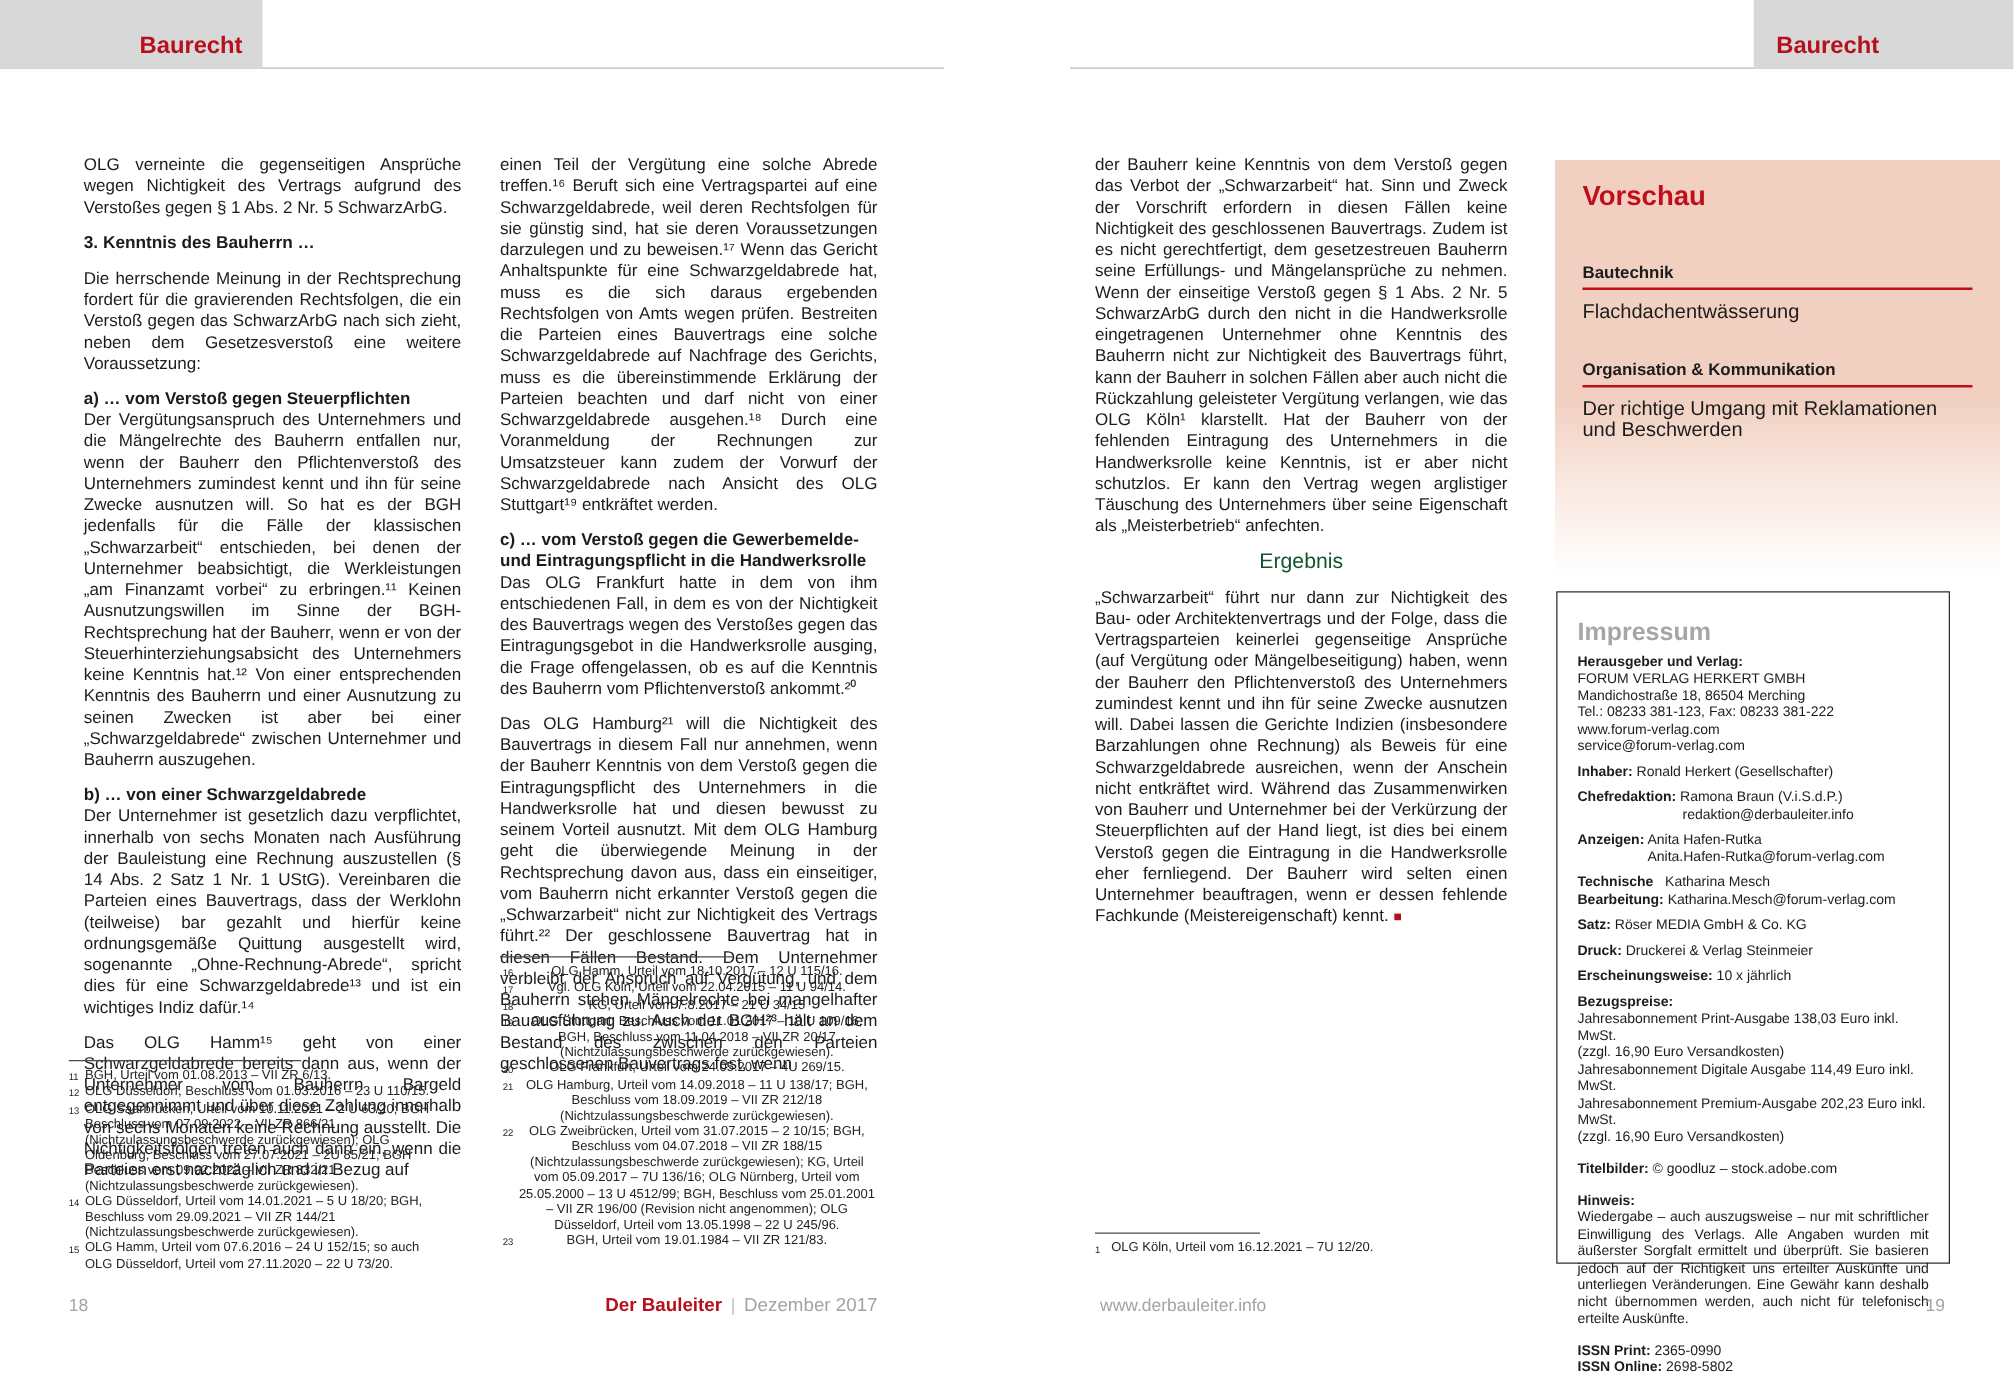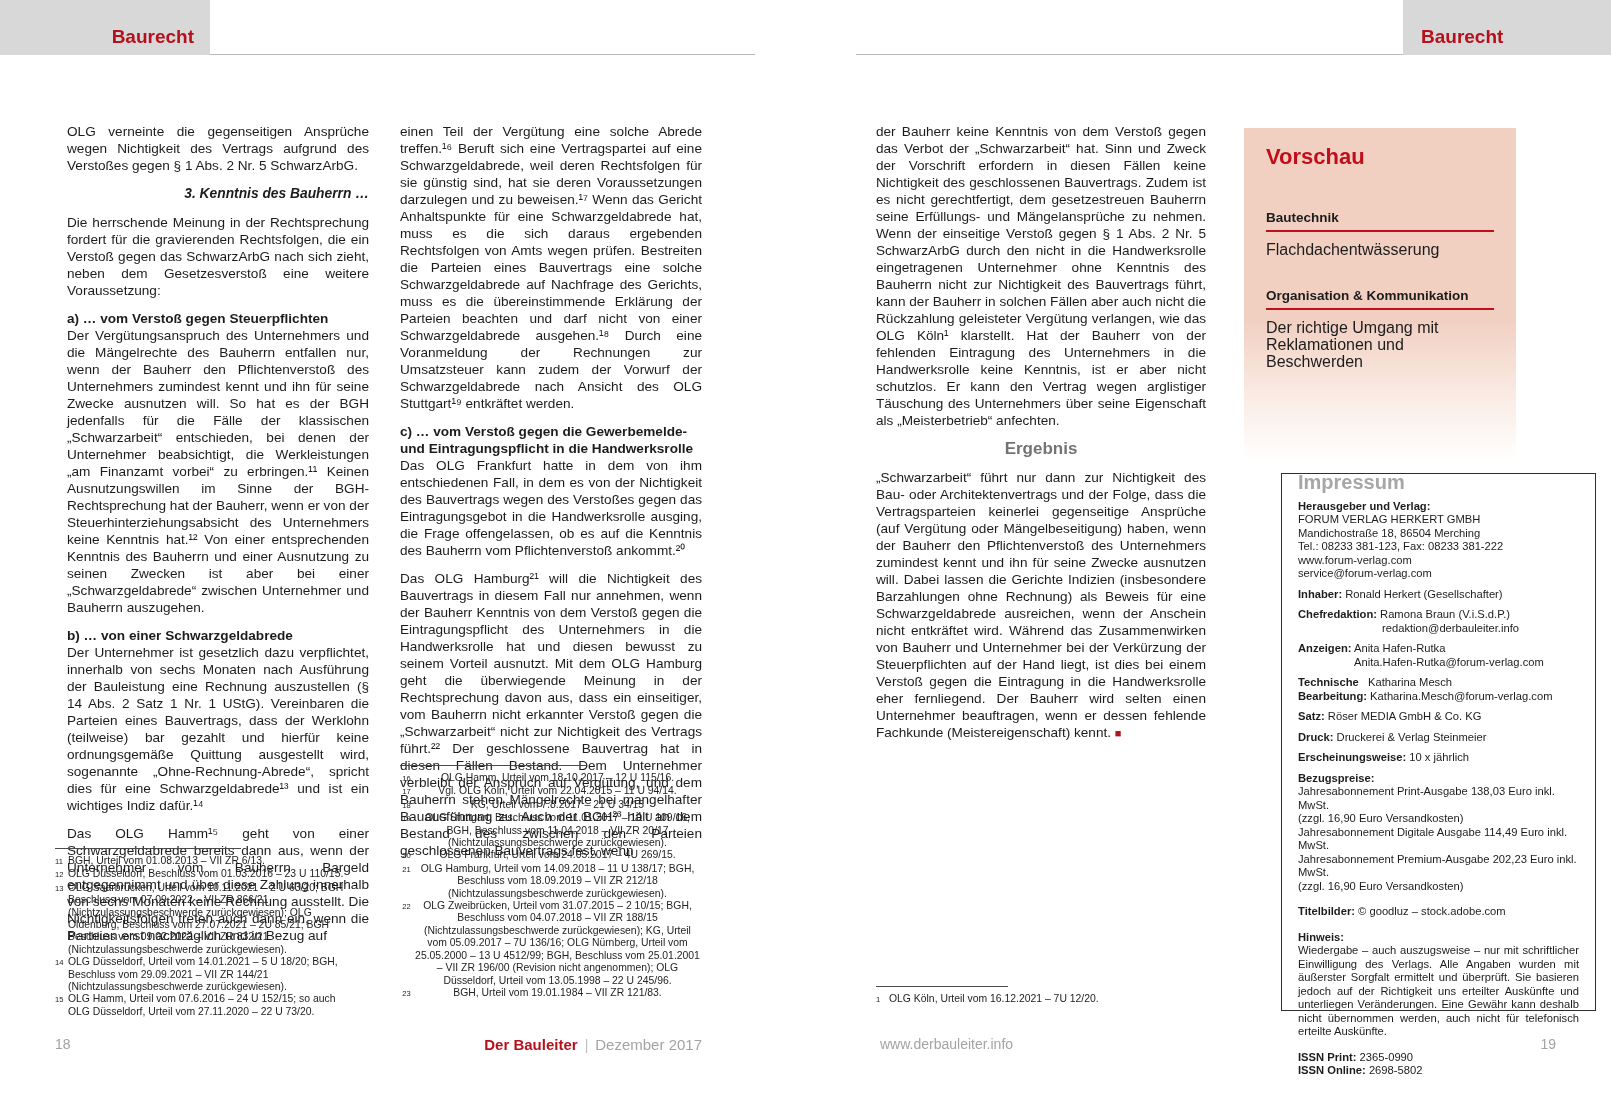--- a/index.html
+++ b/index.html
@@ -10,43 +10,43 @@
   
   .hrule { position:absolute; top:54px; height:1px; background:#b9b9b9; }
   .tab { position:absolute; top:0; height:55px; background:#d8d8d8; box-sizing:border-box; }
   .tab-left { left:0; width:210px; text-align:right; padding:26px 16px 0 0; }
   .tab-right { left:1403px; width:208px; text-align:left; padding:26px 0 0 18px; }
   .tab .tab-label { color:#b5101c; font-weight:bold; font-size:19px; }
 
   
   .col { position:absolute; top:123px; text-align:justify; font-size:13.6px; line-height:17px; hyphens:auto; }
   .col p { margin:0 0 11px 0; }
-  .h-center { text-align:right; font-weight:bold; font-size:13.8px; margin:2px 0 12px 0;font-style:italic; }
+  .h-center { text-align:left; font-weight:bold; font-size:13.8px; margin:2px 0 12px 0; }
   .h-sub { font-weight:bold; font-size:13.6px; text-align:left; margin:1px 0 0 0; }
-  .h-ergebnis { text-align:center; font-weight:bold; font-size:17px; color:#737373; margin:6px 0 12px 0; }
+  .h-ergebnis { text-align:center; font-weight:normal; font-size:17px; color:#14532d; margin:6px 0 12px 0; }
   .endmark { color:#b5101c; font-size:11px; }
 
   
   .fnblock { position:absolute; font-size:10.4px; line-height:12.4px; color:#232323; text-align:left; }
   .fnrule { border-top:1px solid #4a4a4a; margin-bottom:6px; }
   .fn { display:flex; }
   .fn .n { font-size:7.6px; min-width:13px; padding-top:1px; }
   .fn .t { flex:1; }
 
   
-  .vorschau { position:absolute; left:1244px; top:128px; width:272px; height:332px; box-sizing:border-box;
+  .vorschau { position:absolute; left:1244px; top:128px; width:356px; height:332px; box-sizing:border-box;
     padding:16px 22px 0 22px;
     background:linear-gradient(180deg, #f1d0c2 0%, #f1d0c2 58%, #f9e8e0 78%, #ffffff 100%); }
   .vorschau-title { color:#c00f1b; font-weight:bold; font-size:22px; margin:0 0 40px 0; }
   .vsec-title { font-weight:bold; font-size:13.5px; padding-bottom:5px; border-bottom:2px solid #c00f1b; margin:0 0 9px 0; }
   .vsec-text { font-size:16px; line-height:17px; margin:0 0 30px 0; }
 
   
   .impressum { position:absolute; left:1245px; top:473px; width:315px; height:538px; box-sizing:border-box;
-    border:1px solid #2e2e2e; background:#fff; padding:0 16px; font-size:11.2px; line-height:13.5px;margin-left:36px; }
+    border:1px solid #2e2e2e; background:#fff; padding:24px 16px; font-size:11.2px; line-height:13.5px; }
   .imp-title { color:#a6a6a6; font-weight:bold; font-size:20px; margin:2px 0 10px 0; }
   .imp-block { margin:0 0 7px 0; }
   .imp-block b { font-weight:bold; }
   .imp-ind1 { display:block; margin-left:84px; }
   .imp-ind2 { display:block; margin-left:56px; }
   .imp-gap { height:5px; }
 
   
   .footer-el { position:absolute; top:1036px; font-size:14px; color:#a3a3a3; }
   .footer-brandline { left:400px; width:302px; text-align:right; }

